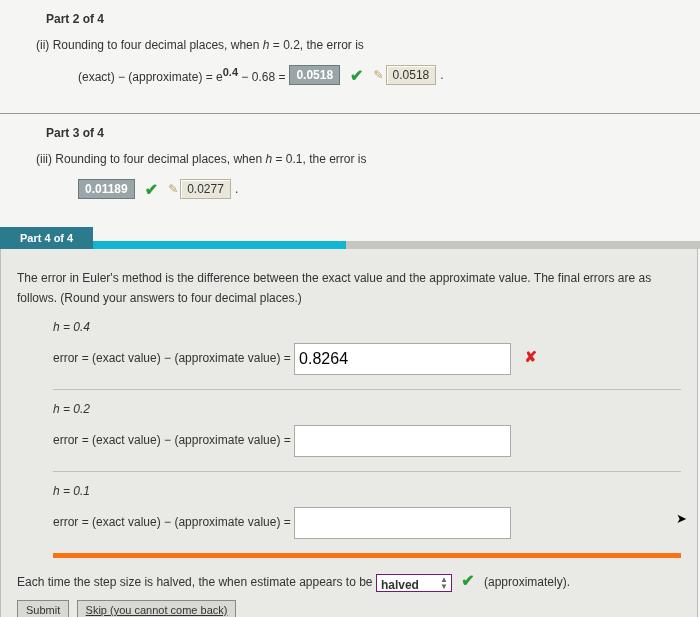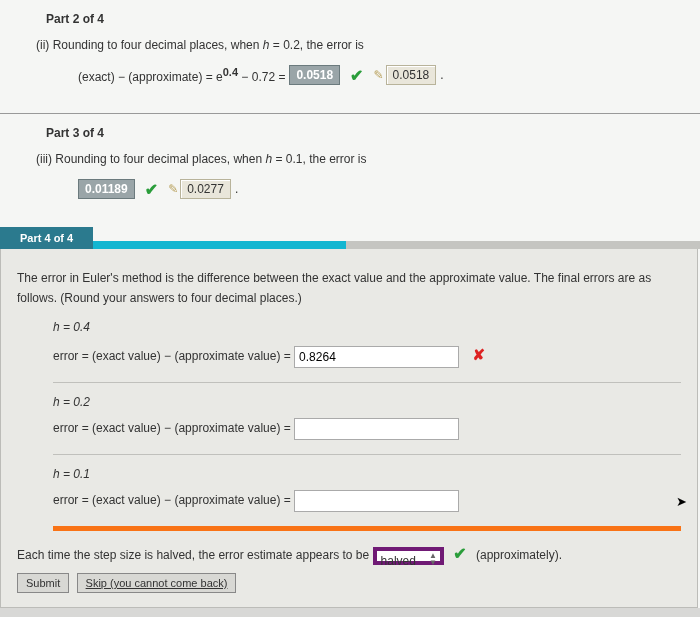--- a/index.html
+++ b/index.html
@@ -118,34 +118,35 @@
   padding-bottom: 8px;
   border-bottom: 1px solid #c0c0bc;
 }
 .item-block:last-of-type { border-bottom: none; }
 .input-field {
   display: inline-block;
   background: #fff;
   border: 1px solid #aaa;
   padding: 2px 4px;
   min-width: 70px;
-  height: 22px;
+  height: 32px;
   vertical-align: middle;
   font-family: inherit;
-  font-size: 12px;
+  font-size: 16px;
 }
 .select-field {
   display: inline-block;
   background: #fff;
-  border: 4px solid #701a75;
-  padding: 1px 24px 1px 4px;
+  border: 1px solid #701a75;
+  padding: 1px 32px 1px 4px;
   height: 18px;
   vertical-align: middle;
   position: relative;
   font-size: 12px;
+  font-weight: bold;
 }
 .select-arrows {
   position: absolute;
   right: 3px;
   top: 1px;
   font-size: 8px;
   color: #666;
   line-height: 7px;
 }
 .btn {
@@ -164,21 +165,21 @@
 <body>
 
 <div class="content-area">
 
   <div class="part-section">
     <div class="part-heading">Part 2 of 4</div>
     <div class="indent1 prompt-line">
       <span>(ii) Rounding to four decimal places, when </span><span class="italic-h">h</span><span> = 0.2, the error is</span>
     </div>
     <div class="indent2 eq-line">
-      <span><span>(exact) − (approximate) = e</span><sup>0.4</sup><span> − 0.72 = </span></span>
+      <span><span>(exact) − (approximate) = e</span><sup>0.4</sup><span> − 0.68 = </span></span>
       <span class="ans-box-correct">0.0518</span>
       <span class="check-icon">✔</span>
       <span><span class="book-icon">✎</span><span class="ans-box-solution">0.0518</span></span>
       <span>.</span>
     </div>
   </div>
 
   <div class="part-section" style="border-bottom:none;">
     <div class="part-heading">Part 3 of 4</div>
     <div class="indent1 prompt-line">
@@ -221,21 +222,21 @@
     <div class="item-block" style="border-bottom:5px solid #f97316;">
       <p><span class="italic-h">h = 0.1</span></p>
       <p style="position:relative;">
         <span>error = (exact value) − (approximate value) = </span>
         <input class="input-field" value="" style="">
         <span class="cursor-icon" style="position:absolute; right:-6px; top:2px;">➤</span>
       </p>
     </div>
 
     <p style="margin-top:10px;">
-      <span>Each time the step size is halved, the error estimate appears to be </span>
+      <span>Each time the step size is halved, the when estimate appears to be </span>
       <span class="select-field">
         <span>halved</span>
         <span class="select-arrows">▲<br>▼</span>
       </span>
       <span class="check-icon">✔</span>
       <span>(approximately).</span>
     </p>
 
     <div class="button-row">
       <span class="btn">Submit</span>

